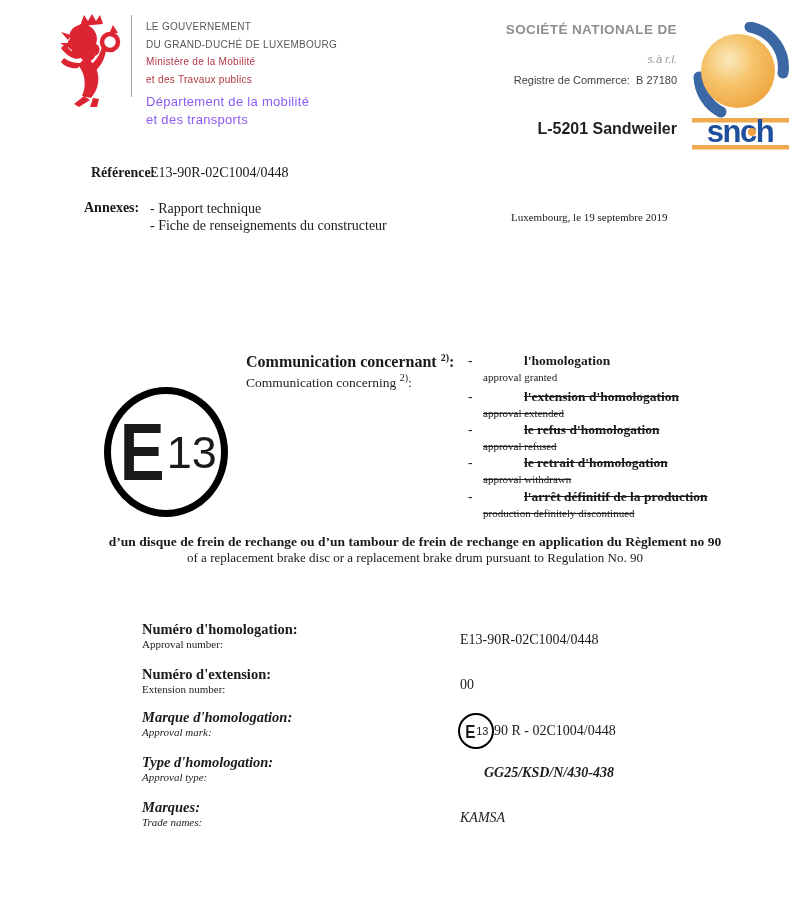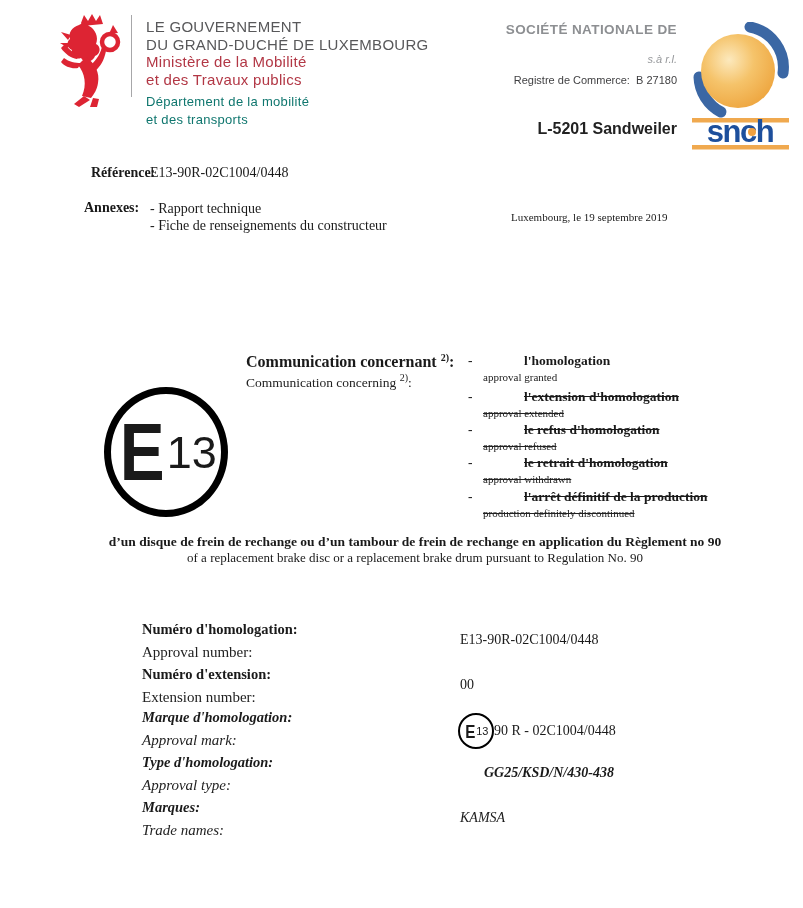--- a/index.html
+++ b/index.html
@@ -4,25 +4,25 @@
 <style>
   html,body{margin:0;padding:0;background:#777;}
   #page{
     position:relative;width:803px;height:908px;background:#ffffff;
     margin:0 auto;overflow:hidden;
     font-family:"Liberation Serif", serif;color:#1a1a1a;
   }
   .abs{position:absolute;}
 
   
-  .gov-text{left:146px;top:18px;line-height:17.5px;font-size:15px;
+  .gov-text{left:146px;top:18px;line-height:17.5px;font-size:10px;
     letter-spacing:.3px;color:#58585a;font-family:"Liberation Sans", sans-serif;}
   .gov-text .red{color:#b23745;}
   .gov-dept{left:146px;top:93px;line-height:17.5px;font-size:13px;
-    letter-spacing:.3px;color:#0f766e;font-family:"Liberation Sans", sans-serif;}
+    letter-spacing:.3px;color:#8b5cf6;font-family:"Liberation Sans", sans-serif;}
   .hdr-divider{left:131px;top:15px;width:1px;height:82px;background:#a7a7a9;}
   .lion{left:57px;top:13px;width:70px;height:95px;}
 
   
   .snch-title{right:126px;top:22px;text-align:right;color:#8d8f92;
     font-family:"Liberation Sans", sans-serif;font-weight:bold;
     font-size:13.5px;line-height:15.5px;letter-spacing:.4px;}
   .snch-sarl{right:126px;top:53px;text-align:right;color:#96989b;
     font-family:"Liberation Sans", sans-serif;font-style:italic;font-size:11px;}
   .snch-registre{right:126px;top:74px;text-align:right;color:#3f3f41;
@@ -57,21 +57,21 @@
   .mark-large .N{font-family:"Liberation Sans", sans-serif;
     font-size:45px;line-height:45px;margin-left:-1px;}
 
   .subject{left:20px;top:534px;width:790px;text-align:center;}
   .subject .fr{font-weight:bold;font-size:13.5px;line-height:16px;}
   .subject .en{font-size:13px;line-height:16px;}
 
   
   .field{position:absolute;left:0;width:803px;}
   .field .lbl{position:absolute;left:142px;top:0;font-weight:bold;font-size:14.5px;line-height:15px;}
-  .field .lbl-en{position:absolute;left:142px;top:24px;font-size:15px;line-height:12px;color:#222;}
+  .field .lbl-en{position:absolute;left:142px;top:16px;font-size:11px;line-height:12px;color:#222;}
   .field .val{position:absolute;left:460px;top:10px;font-size:14px;}
   .field.it .lbl{font-style:italic;}
   .field.it .lbl-en{font-style:italic;}
   .val.bold-italic{font-weight:bold;font-style:italic;margin-left:24px;}
   .val.italic{font-style:italic;}
   .val-markrow{position:absolute;left:458px;top:3px;display:flex;align-items:center;}
   .mark-small{width:32px;height:32px;border:2.5px solid #000;border-radius:50%;
     display:flex;align-items:center;justify-content:center;flex:none;}
   .mark-small .E{font-family:"Liberation Sans", sans-serif;font-weight:bold;
     font-size:19px;line-height:19px;transform:scaleX(.8);}

